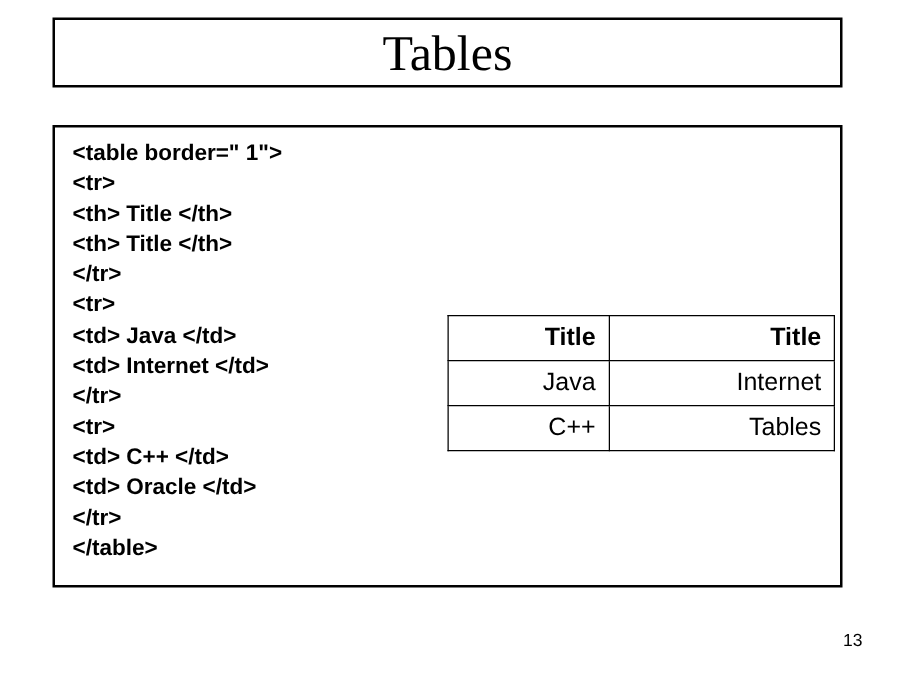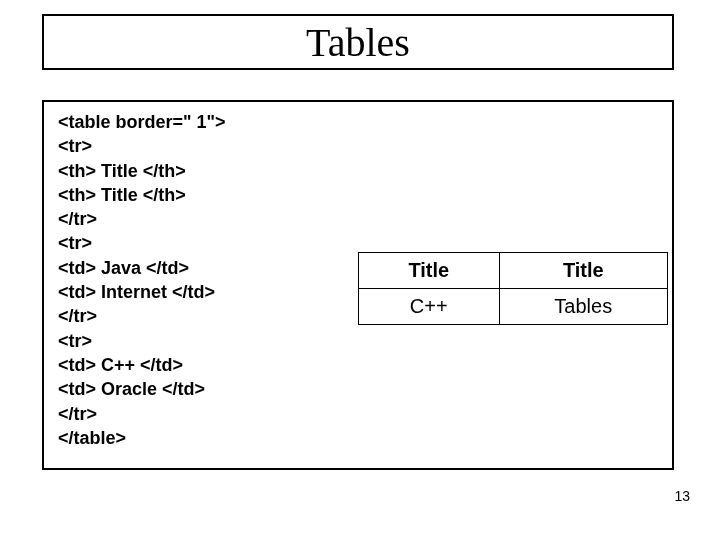--- a/index.html
+++ b/index.html
@@ -47,32 +47,32 @@
   }
   .demo-table {
     position: absolute;
     top: 150px;
     left: 314px;
     border-collapse: collapse;
     width: 310px;
   }
   .demo-table th, .demo-table td {
     border: 1px solid #000;
-    padding: 6px 22px;
-    text-align: center;
+    padding: 6px 10px;
+    text-align: right;
     font-size: 20px;
     font-family: Arial, Helvetica, sans-serif;
   }
   .demo-table th {
     font-weight: bold;
   }
   .page-num {
     position: absolute;
     right: 30px;
-    bottom: 36px;
+    bottom: 20px;
     font-size: 14px;
     font-family: Arial, Helvetica, sans-serif;
   }
 </style>
 </head>
 <body>
 
 <div class="title-box">
   <span>Tables</span>
 </div>
@@ -93,20 +93,24 @@
 <span>&lt;/tr&gt;</span>
 <span>&lt;/table&gt;</span></div>
 
   <table class="demo-table">
     <tbody>
         <tr>
       <th>Title</th>
       <th>Title</th>
     </tr>
     <tr>
+      <td>Java</td>
+      <td>Internet</td>
+    </tr>
+    <tr>
       <td>C++</td>
       <td>Tables</td>
     </tr>
   </tbody>
     </table>
 </div>
 
 <div class="page-num">13</div>
 
 </body></html>

